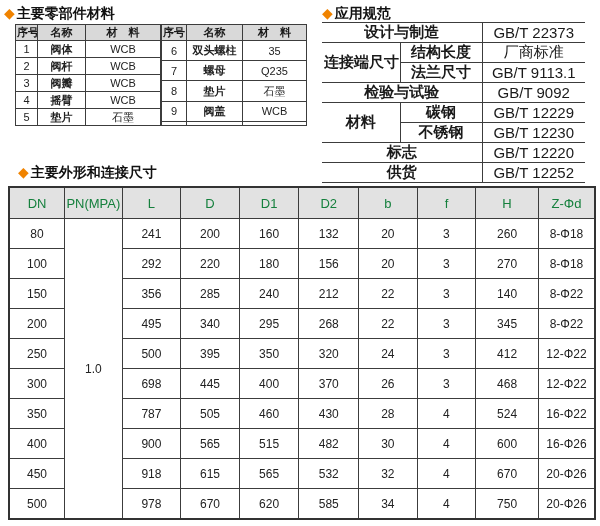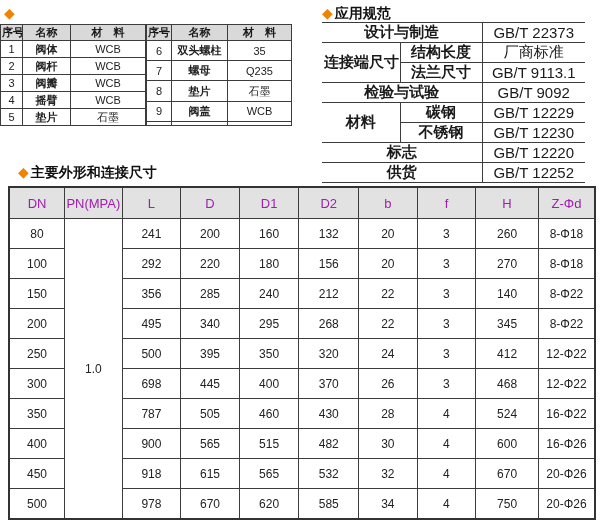--- a/index.html
+++ b/index.html
@@ -7,51 +7,52 @@
   #page{position:relative;width:600px;height:526px;background:#ffffff;overflow:hidden;}
 
   .sec-title{position:absolute;font-size:14px;font-weight:bold;color:#111;
              display:flex;align-items:center;line-height:20px;white-space:nowrap;}
   .diamond{color:#f08300;font-size:14px;margin-right:2px;font-style:normal;}
 
   table{border-collapse:collapse;table-layout:fixed;}
   td,th{text-align:center;vertical-align:middle;overflow:hidden;white-space:nowrap;}
 
   
-  #materials-wrap{position:absolute;left:0;top:24px;display:flex;}
+  #materials-wrap{position:absolute;left:15px;top:24px;display:flex;}
   .mat{width:145px;}
   .mat th,.mat td{border:1px solid #3c3c3c;font-size:11px;padding:0 1px;}
   .mat th{background:#d9d9d9;height:14px;font-weight:bold;}
   .mat td{height:16px;color:#222;}
   .mat td:nth-child(2){font-weight:bold;}
   .mat-right td{height:19px;}
   .mat-right tr:last-child td{height:3px;padding:0;}
 
   
   #standards-table{position:absolute;left:322px;top:22px;width:263px;border-top:1px solid #3c3c3c;}
   #standards-table td{border-bottom:1px solid #3c3c3c;font-size:15px;height:13px;padding:0 2px;}
   #standards-table td.lbl{font-weight:bold;}
   #standards-table td.sub{border-left:1px solid #3c3c3c;font-weight:bold;}
   #standards-table td.val{border-left:1px solid #3c3c3c;font-weight:normal;}
 
   
   #dims-table{position:absolute;left:8px;top:186px;width:588px;border:2px solid #333;}
   #dims-table th{background:#e2e2e2;border:1px solid #3c3c3c;height:28px;
-                 font-size:13px;font-weight:normal;color:#a21caf;}
+                 font-size:13px;font-weight:normal;color:#15803d;}
   #dims-table td{border:1px solid #3c3c3c;height:29px;font-size:12px;color:#222;padding:0 1px;}
   #dims-table .pn-unit{font-size:13px;}
   #dims-table td.merge-cell{font-size:12px;}
 </style>
 </head>
 <body>
 
 <div id="page">
 
   <div class="sec-title" style="left:4px;top:3px;">
     <span class="diamond">◆</span>
+    <span>主要零部件材料</span>
   </div>
 
   <div id="materials-wrap">
     <table class="mat mat-left">
       <colgroup>
           <col style="width:22px">
           <col style="width:48px">
           <col style="width:75px">
         </colgroup>
       <thead>

